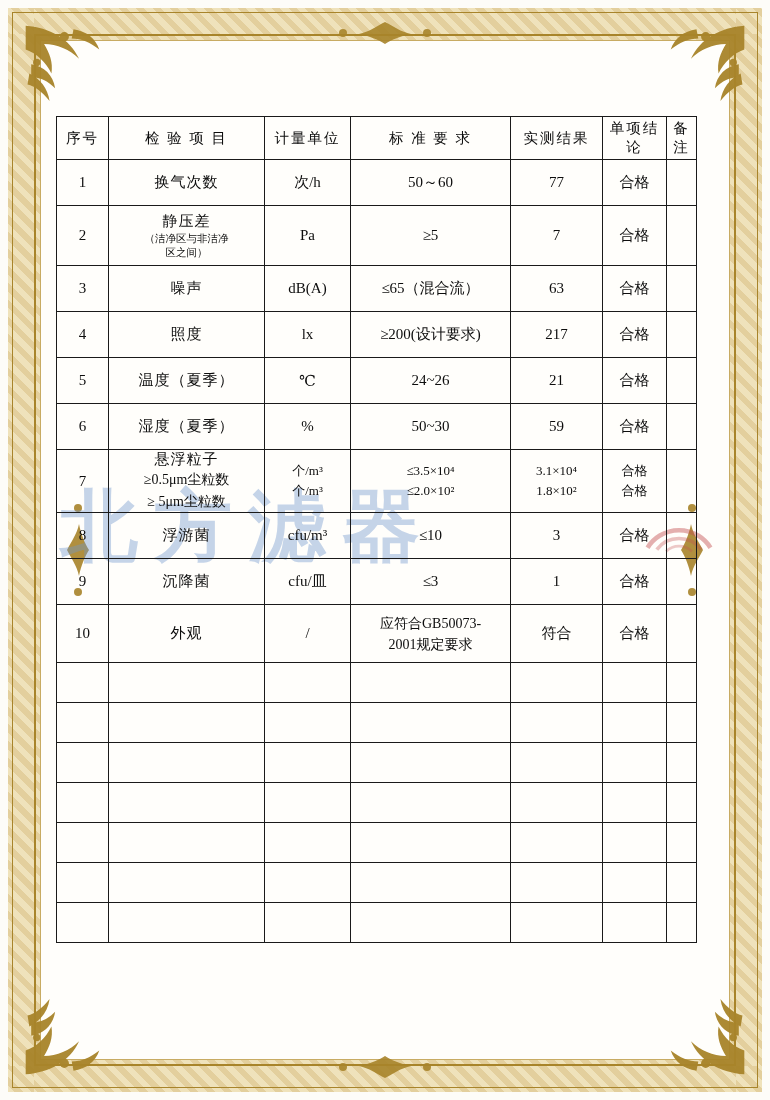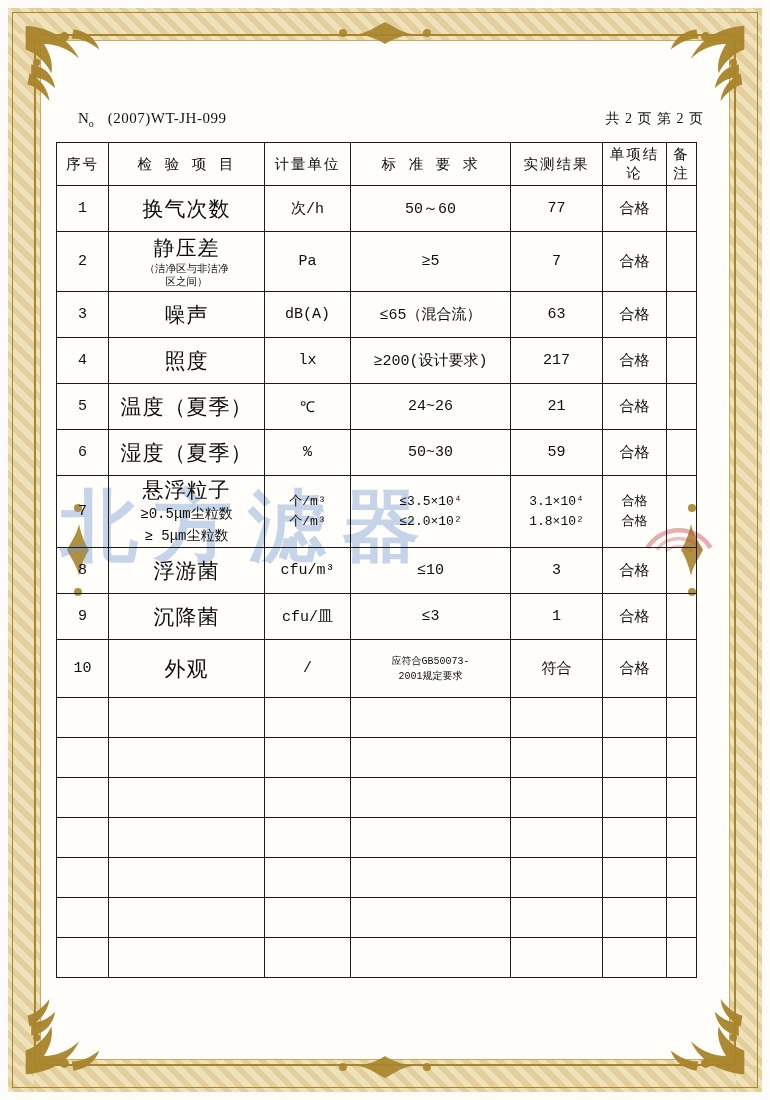--- a/index.html
+++ b/index.html
@@ -117,21 +117,20 @@
     white-space: nowrap;
   }
 
   
   table.report {
     margin-top: 6px;
     border-collapse: collapse;
     width: 640px;
     table-layout: fixed;
     background: transparent;
-    font-family: Liberation Mono, monospace;
   }
   table.report th,
   table.report td {
     border: 1px solid #1a1a1a;
     text-align: center;
     vertical-align: middle;
     color: #0d0d0d;
     padding: 0;
   }
   table.report thead th {
@@ -151,29 +150,29 @@
   .col-concl { width: 64px; }
   .col-note { width: 30px; }
 
   .row-h { height: 46px; }
   .row-h2 { height: 60px; }
   .row-particle { height: 62px; }
   .row-app { height: 58px; }
   .row-blank { height: 40px; }
   .row-blank td { border-left: 1px solid #1a1a1a; border-right: 1px solid #1a1a1a; border-top: none; border-bottom: none; }
 
-  .item-main { display: block; font-size: 21px; letter-spacing: 1px; }
+  .item-main { display: block; font-size: 15px; letter-spacing: 1px; }
   .item-sub { display: block; font-size: 10.5px; line-height: 1.25; letter-spacing: 0; margin-top: 1px; }
 
   .sub-lines { font-size: 14px; line-height: 1.55; }
   .sub-lines div { white-space: nowrap; }
   .mid { font-size: 13px; line-height: 1.55; }
   .mid div { white-space: nowrap; }
 
-  .two-line { font-size: 10px; line-height: 1.5; }
+  .two-line { font-size: 14px; line-height: 1.5; }
   .two-line div { white-space: nowrap; }
 
   .blank-note {
     font-size: 15px;
     letter-spacing: 8px;
     padding-top: 2px;
   }
 
   
   .watermark {
@@ -309,26 +308,20 @@
       <g fill="#a8842a">
         <path d="M60 2 C68 6 76 12 86 14 C76 16 66 20 60 24 C54 20 44 16 34 14 C44 12 52 6 60 2 Z"></path>
         <circle cx="18" cy="13" r="4"></circle>
         <circle cx="102" cy="13" r="4"></circle>
       </g>
     </svg>
   </div>
 
   <div class="content">
 
-    <div class="doc-header">
-      <div class="doc-no">
-        <span class="no-label">N</span><span class="no-sub">o</span><span class="no-value">(2007)WT-JH-099</span>
-      </div>
-      <div class="doc-pages">共 2 页 第 2 页</div>
-    </div>
 
     <div class="table-wrap">
     <table class="report">
       <colgroup>
         <col class="col-no">
             <col class="col-item">
             <col class="col-unit">
         <col class="col-std">
             <col class="col-result">
             <col class="col-concl">

